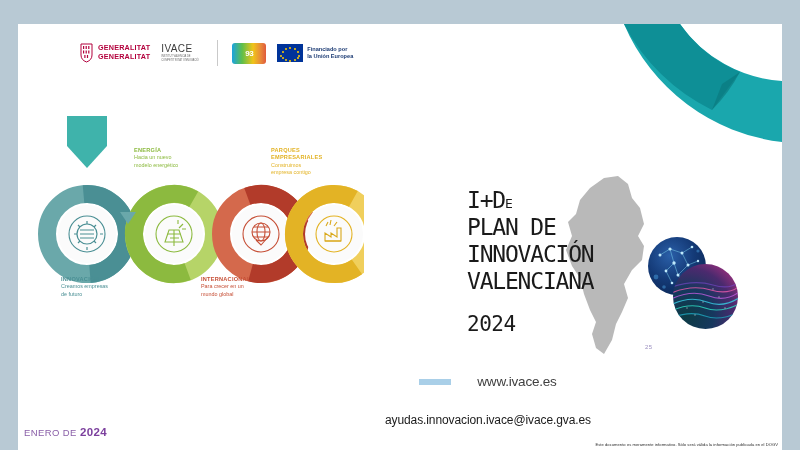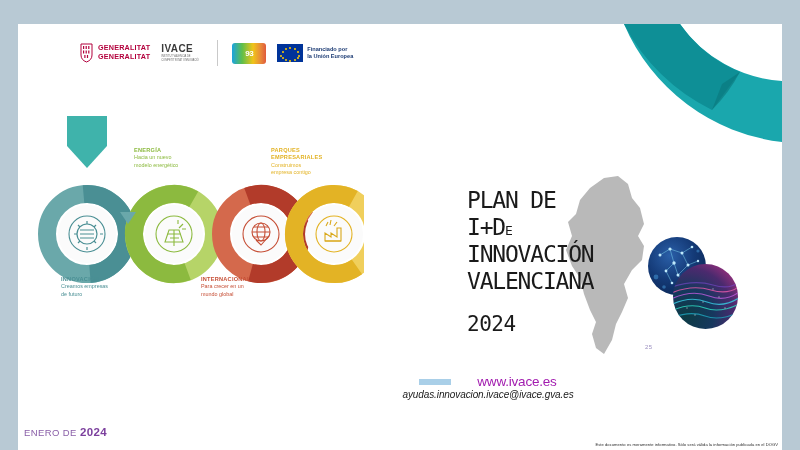--- a/index.html
+++ b/index.html
@@ -19,21 +19,21 @@
   
   .swoosh-wrap{position:absolute;right:0;top:0;width:220px;height:130px;overflow:hidden;}
   .swoosh-wrap svg{display:block;}
 
   
   .logobar{position:absolute;left:62px;top:16px;display:flex;align-items:center;gap:11px;}
   .gva-logo{display:flex;align-items:center;gap:5px;}
   .gva-shield{width:13px;height:20px;}
   .gva-text{font-size:7.2px;font-weight:bold;color:#b3003c;line-height:1.22;letter-spacing:.2px;}
   .ivace-logo{display:flex;flex-direction:column;gap:1px;}
-  .ivace-word{font-size:10px;font-weight:bold;color:#3b3b3b;letter-spacing:.4px;line-height:1;}
+  .ivace-word{font-size:10px;font-weight:normal;color:#3b3b3b;letter-spacing:.4px;line-height:1;}
   .ivace-sub{font-size:2.6px;color:#666;line-height:1.25;width:42px;}
   .logo-div{width:1px;height:26px;background:#c9c9c9;margin:0 3px;}
   .g93{width:34px;height:21px;border-radius:3px;
        background:linear-gradient(90deg,#1aa3e0 0%,#5fbf4a 30%,#f0c419 62%,#e8883a 85%,#e05a3c 100%);
        display:flex;align-items:center;justify-content:center;}
   .g93 span{font-size:8px;font-weight:bold;color:#fff;letter-spacing:-.4px;}
   .eu-logo{display:flex;align-items:center;gap:4px;}
   .eu-flag{width:26px;height:18px;background:#003399;position:relative;}
   .eu-flag i{position:absolute;width:2px;height:2px;background:#ffcc00;border-radius:50%;}
   .eu-text{font-size:5.6px;font-weight:bold;color:#1b3a73;line-height:1.25;}
@@ -65,22 +65,22 @@
   }
   .title .sm{font-size:13px;letter-spacing:-.5px;}
   .year{position:absolute;left:449px;top:288px;
     font-family:"DejaVu Sans Mono", monospace;font-size:21px;color:#1a1a1a;letter-spacing:-.5px;}
   .mark25{position:absolute;left:627px;top:320px;font-size:6px;color:#9b8fc0;letter-spacing:.5px;}
 
   
   .contact{position:absolute;left:355px;top:350px;width:230px;text-align:center;}
   .web-row{display:flex;align-items:center;justify-content:center;gap:26px;}
   .dash{width:32px;height:6px;background:#a9cfe8;}
-  .web{font-size:13.5px;color:#a21caf;letter-spacing:-.2px;}
-  .mail{font-size:10px;color:#1a1a1a;margin-top:0;letter-spacing:-.1px;font-style:italic;}
+  .web{font-size:13.5px;color:#404040;letter-spacing:-.2px;}
+  .mail{font-size:12px;color:#1a1a1a;margin-top:24px;letter-spacing:-.1px;}
 
   
   .date{position:absolute;left:6px;top:402px;font-size:9.5px;color:#8a5fa8;letter-spacing:.4px;text-align:right;}
   .date b{color:#7b3f9d;font-weight:bold;font-size:11.5px;}
   .disclaimer{position:absolute;left:545px;top:418px;width:215px;text-align:right;
               font-size:4.1px;color:#2b2b2b;letter-spacing:.05px;}
 </style>
 </head>
 <body>
 
@@ -283,22 +283,22 @@
           <circle cx="30" cy="38" r=".7"></circle>
         <circle cx="46" cy="33" r=".7"></circle>
           <circle cx="22" cy="51" r=".7"></circle>
         <circle cx="40" cy="25" r=".7"></circle>
           <circle cx="52" cy="44" r=".7"></circle>
       </g>
     </svg>
   </div>
 
   <div class="title">
+    <div class="ln"><span>I+D</span><span class="sm">E</span></div>
     <div class="ln">PLAN DE</div>
-    <div class="ln"><span>I+D</span><span class="sm">E</span></div>
     <div class="ln">INNOVACIÓN</div>
     <div class="ln">VALENCIANA</div>
   </div>
   <div class="year">2024</div>
   <div class="mark25">25</div>
 
   <div class="contact">
     <div class="web-row">
       <div class="dash"></div>
       <div class="web">www.ivace.es</div>

